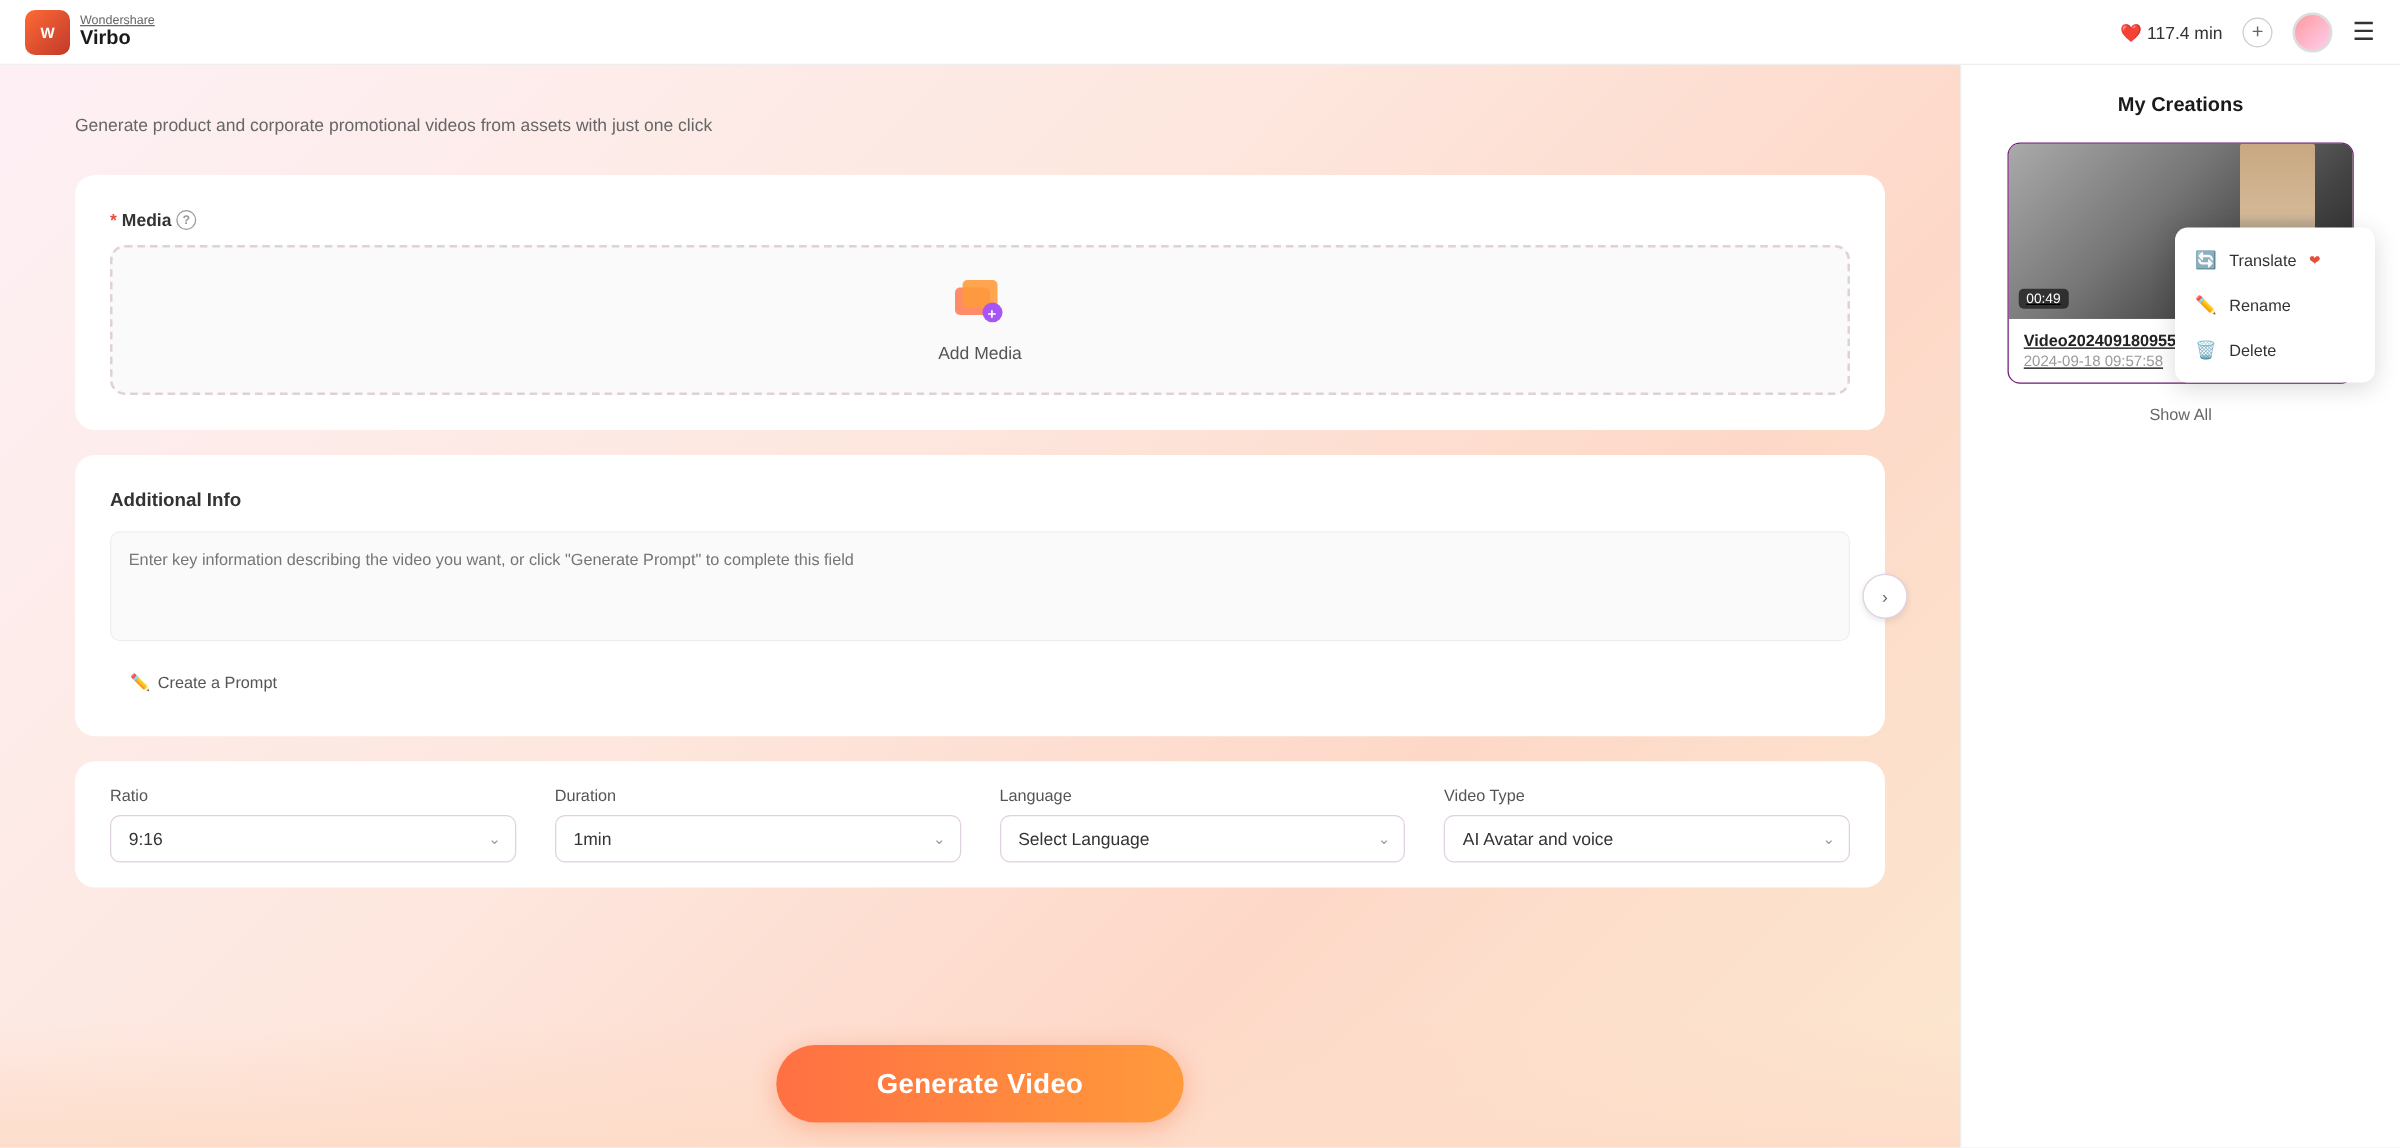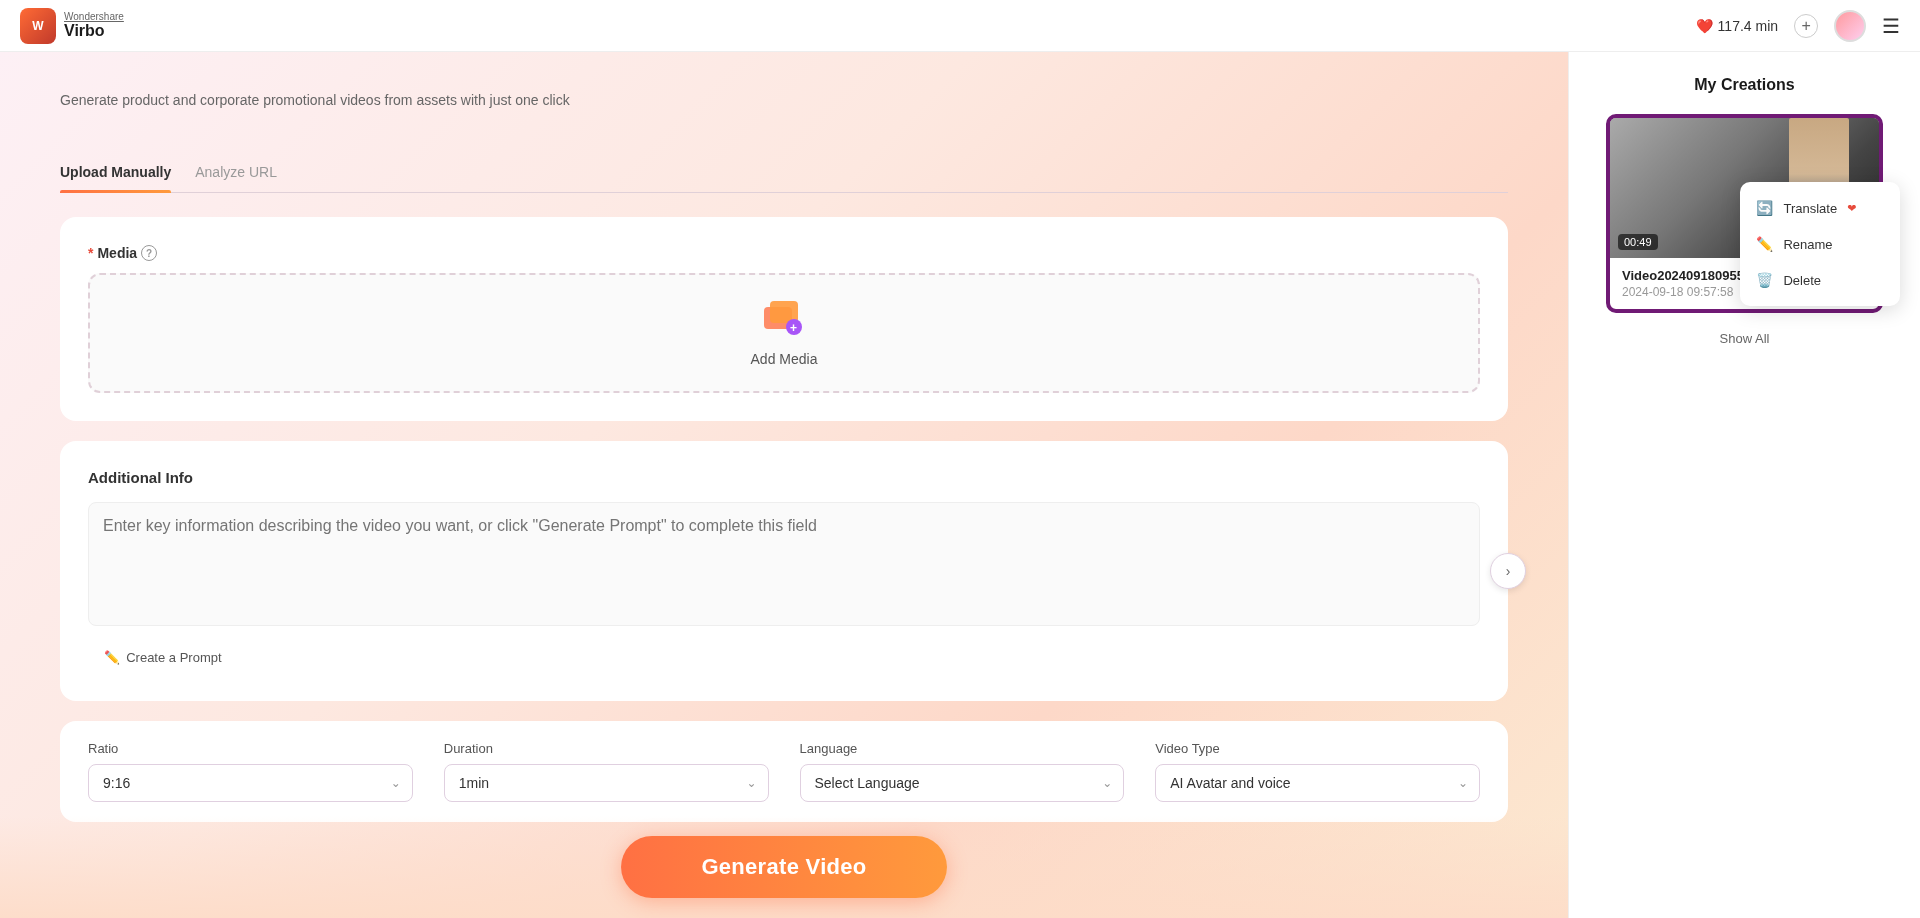--- a/index.html
+++ b/index.html
@@ -120,21 +120,21 @@
       color: #1a1a1a;
       margin-bottom: 8px;
       display: flex;
       align-items: center;
       gap: 8px;
     }
     .title-emoji { font-size: 22px; }
     .page-subtitle {
       font-size: 14px;
       color: #666;
-      margin-bottom: 48px;
+      margin-bottom: 32px;
     }
 
     
     .tabs {
       display: flex;
       gap: 24px;
       margin-bottom: 24px;
       border-bottom: 1px solid #e0d0d8;
     }
     .tab {
@@ -242,25 +242,25 @@
       display: flex;
       align-items: center;
       justify-content: center;
       cursor: pointer;
       font-size: 14px;
       color: #666;
       box-shadow: 0 2px 6px rgba(0,0,0,0.1);
     }
     .prompt-textarea {
       width: 100%;
-      height: 124px;
+      height: 88px;
       border: 1px solid #eee;
       border-radius: 8px;
       padding: 14px;
-      font-size: 16px;
+      font-size: 13px;
       color: #999;
       resize: none;
       background: #fafafa;
       font-family: inherit;
       outline: none;
     }
     .create-prompt-btn {
       margin-top: 12px;
       padding: 8px 16px;
       border: none;
@@ -359,24 +359,25 @@
     .panel-title {
       font-size: 16px;
       font-weight: 700;
       color: #1a1a1a;
       margin-bottom: 20px;
       text-align: center;
     }
 
     
     .video-card {
-      border: 4px solid #701a75;
+      border: 1px solid #701a75;
       border-radius: 10px;
       overflow: hidden;
       margin-bottom: 16px;
+      text-decoration: underline;
     }
     .video-thumb {
       width: 100%;
       height: 140px;
       background: linear-gradient(135deg, #888 0%, #555 50%, #333 100%);
       position: relative;
       display: flex;
       align-items: flex-end;
       padding: 8px;
     }
@@ -484,24 +485,20 @@
     <div class="avatar"></div>
     <button class="menu-btn">☰</button>
   </div>
 </nav>
 
 <div class="main-layout">
 
   <div class="left-panel">
     <div class="page-subtitle">Generate product and corporate promotional videos from assets with just one click</div>
 
-    <div class="tabs">
-      <button class="tab active">Upload Manually</button>
-      <button class="tab">Analyze URL</button>
-    </div>
 
     <div class="form-card">
       <div class="field-label">
         <span class="required">*</span>
         <span>Media</span>
         <div class="info-icon">?</div>
       </div>
       <div class="media-zone">
         <div class="media-icon">
           <svg width="40" height="36" viewBox="0 0 40 36" fill="none">

